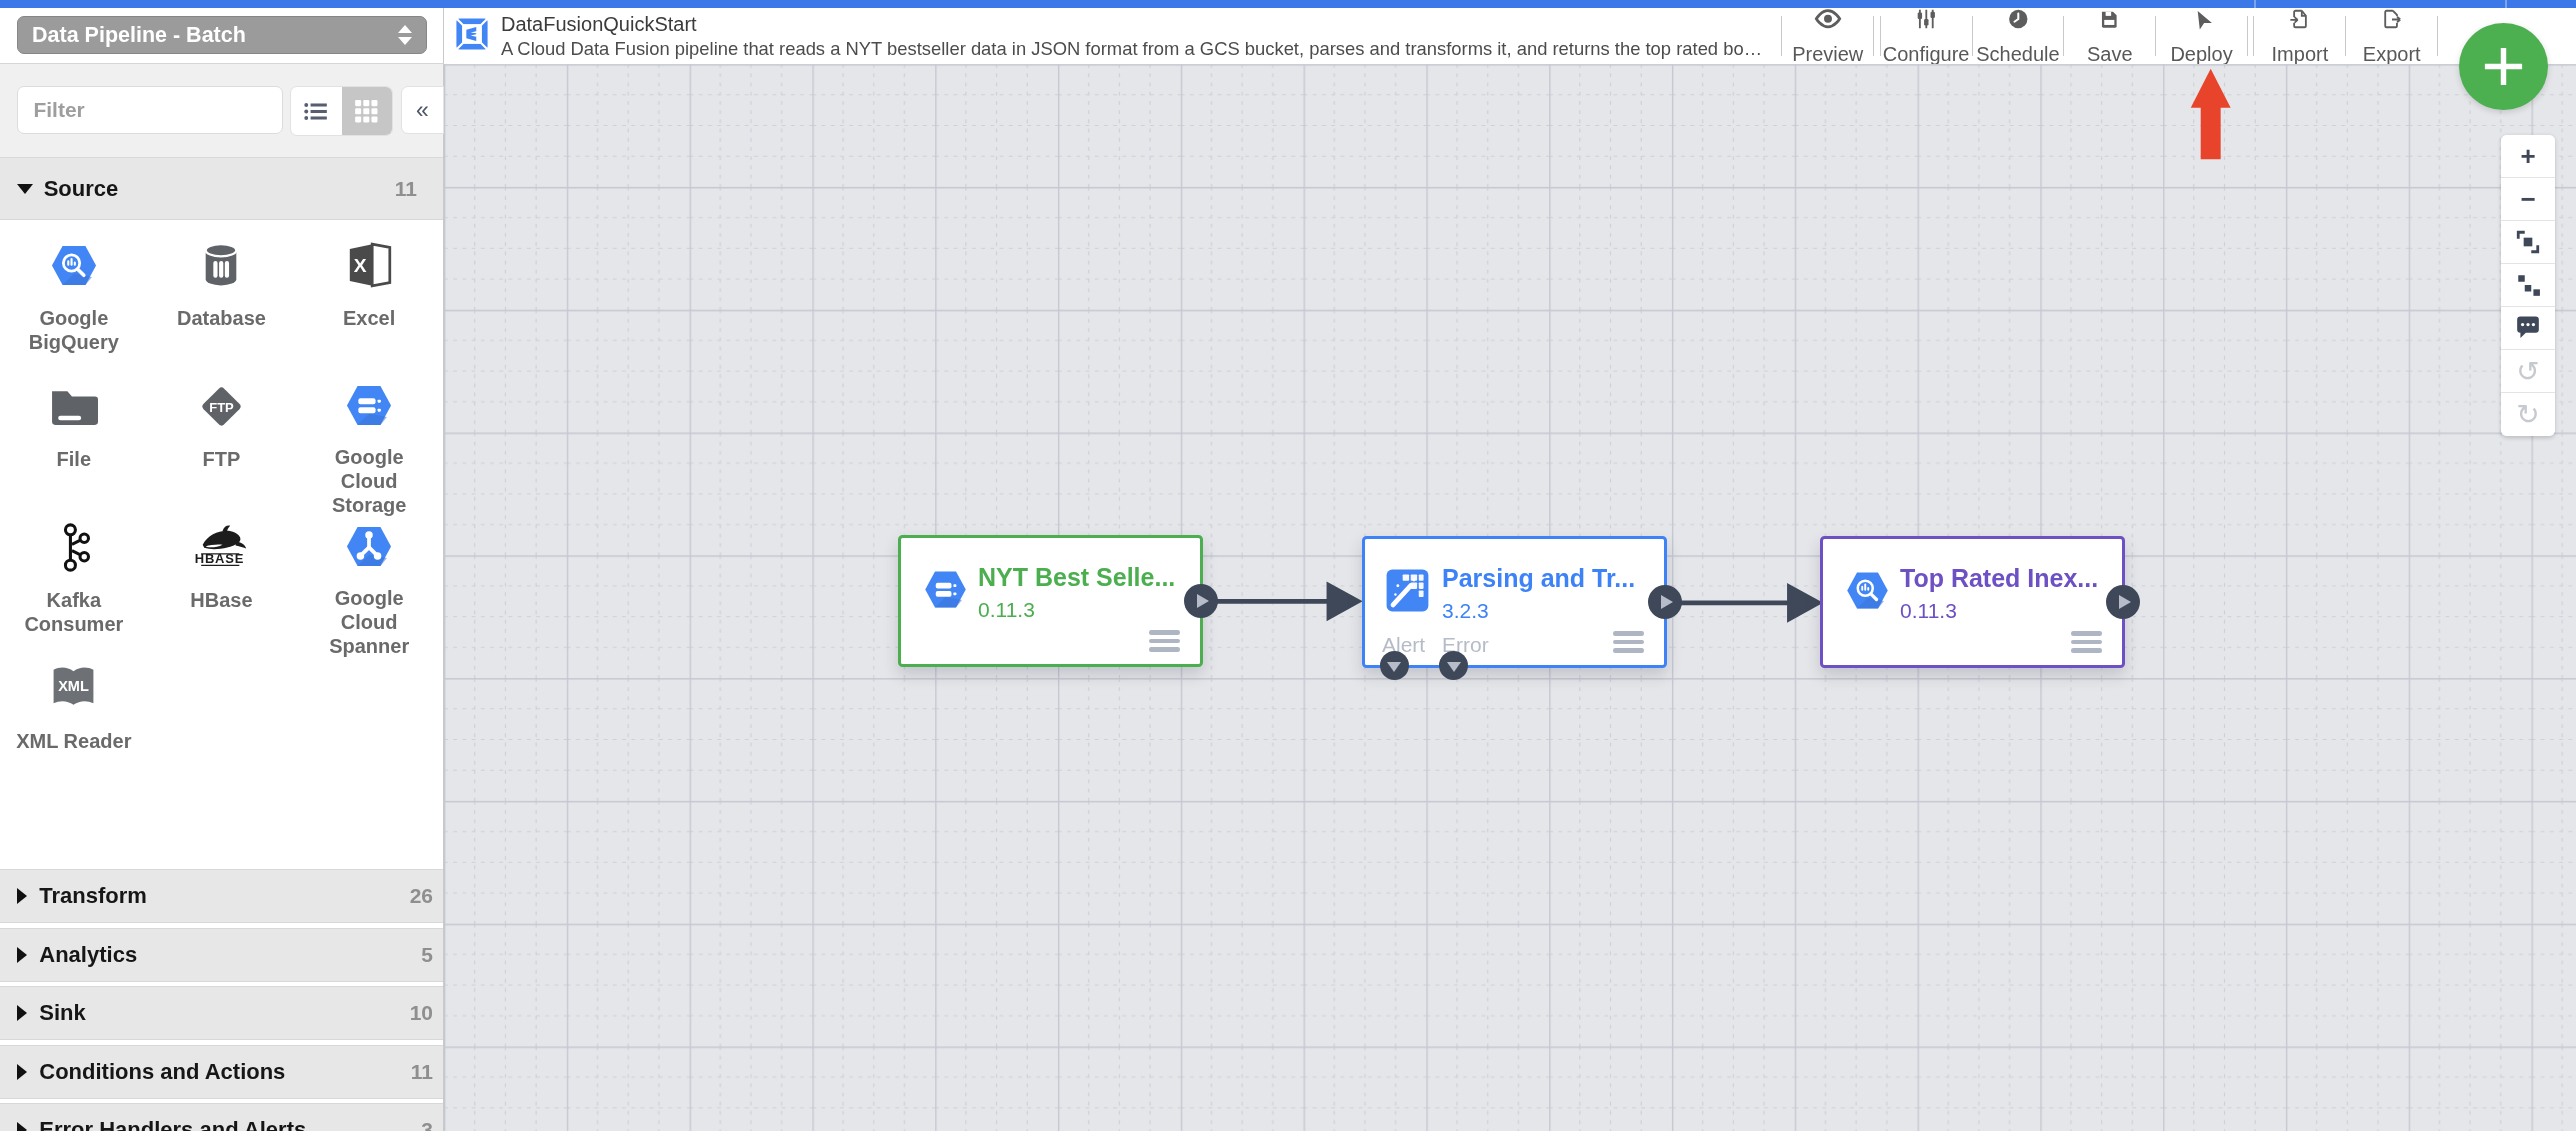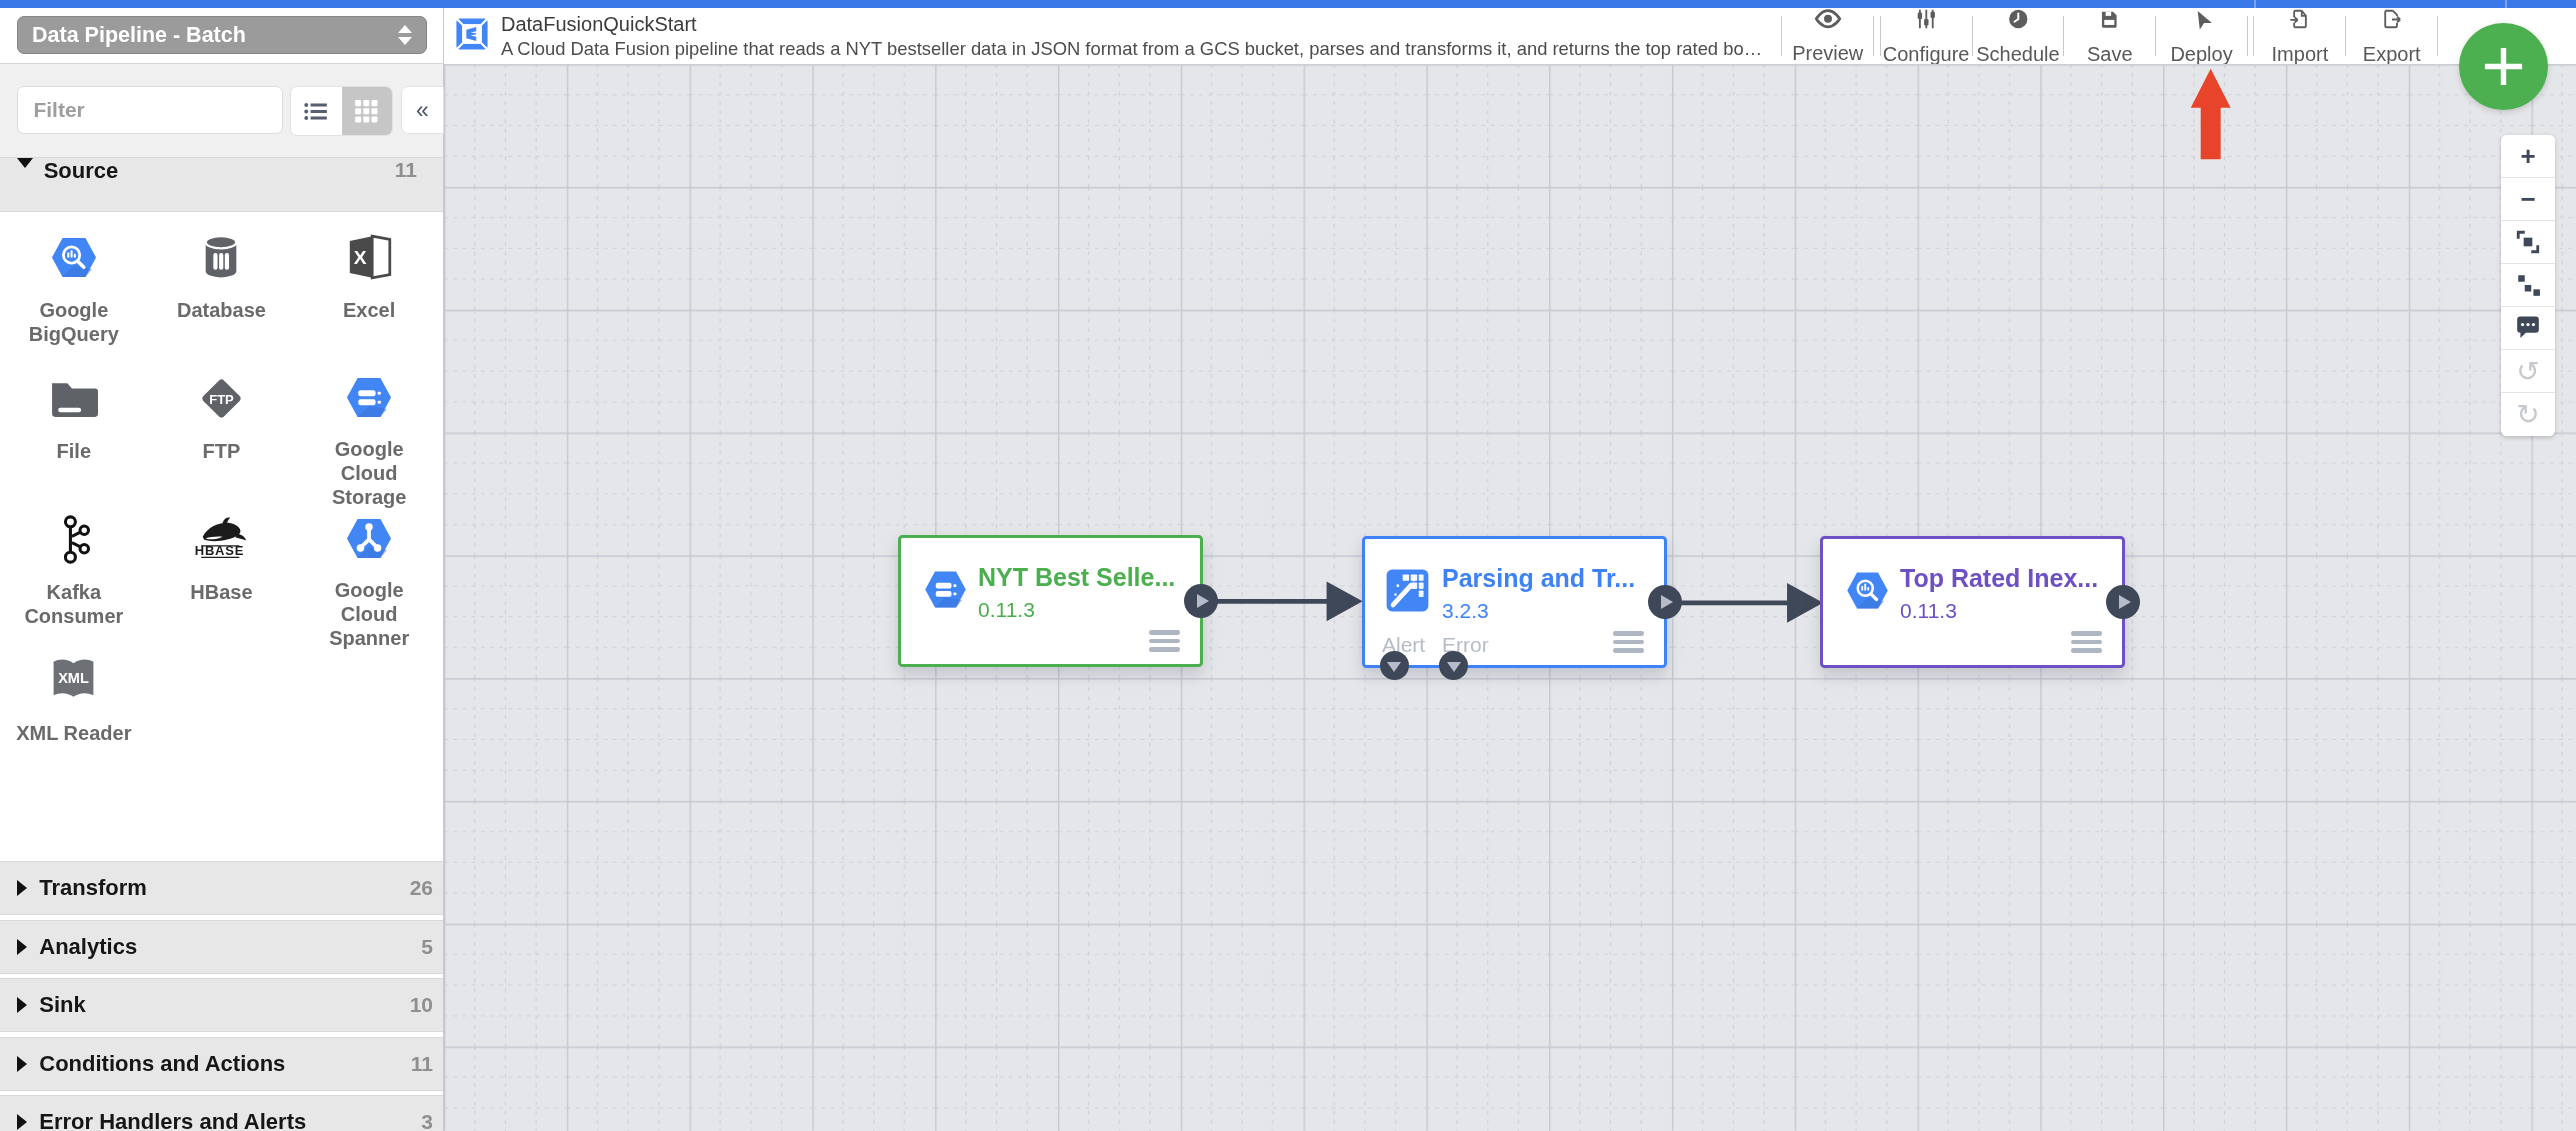--- a/index.html
+++ b/index.html
@@ -14,21 +14,21 @@
   .header{position:absolute;left:444px;top:7.7px;right:0;height:56px;background:#fff;
           border-bottom:0.8px solid #d6d6d6;}
   .title-block{position:absolute;left:10.7px;top:4.6px;display:flex;align-items:flex-start;}
   .logo{width:34px;height:34px;margin-top:4.6px;}
   .title-texts{margin-left:12.3px;}
   .h-title{font-size:20px;color:#3b3b3b;font-weight:500;line-height:25px;}
   .h-desc{font-size:18.4px;color:#4c4c4c;line-height:23px;max-width:1267px;
           white-space:nowrap;overflow:hidden;text-overflow:ellipsis;}
   .actions{position:absolute;right:138px;top:0;height:56px;display:flex;align-items:center;}
   .act-btn{width:91px;height:56px;display:flex;flex-direction:column;align-items:center;
-           justify-content:flex-start;gap:14px;cursor:pointer;background:none;border:none;padding:0;}
+           justify-content:space-between;gap:14px;cursor:pointer;background:none;border:none;padding:0;}
   .act-btn .lbl{font-size:20px;color:#585858;line-height:20px;}
   .sep{width:0.8px;height:40px;background:#c9c9c9;}
   .sep.dbl{width:5.4px;background:none;border-left:1.5px solid #c9c9c9;border-right:1.5px solid #c9c9c9;}
 
   
   .sidebar-top{position:absolute;left:0;top:7.7px;width:444px;height:56px;background:#fff;
                border-right:0.8px solid #c9c9c9;border-bottom:0.8px solid #d6d6d6;box-sizing:border-box;}
   .pipe-select{position:absolute;left:17px;top:8.4px;width:410px;height:38px;background:#9b9b9b;
                border:0.8px solid #868686;border-radius:7px;display:flex;align-items:center;
                padding:0 14px;box-sizing:border-box;cursor:pointer;}
@@ -49,22 +49,22 @@
                 font-family:"Liberation Sans",sans-serif;}
   .filter-input::placeholder{color:#9e9e9e;}
   .view-toggle{position:absolute;left:290px;top:22px;width:101px;height:48px;background:#fff;
                border:0.8px solid #e2e2e2;border-radius:7px;display:flex;overflow:hidden;}
   .vt-btn{flex:1;display:flex;align-items:center;justify-content:center;cursor:pointer;}
   .vt-btn.active{background:#c6c6c6;}
   .collapse-btn{position:absolute;left:401px;top:22px;width:43px;height:48px;background:#fff;
                 border:0.8px solid #e2e2e2;border-radius:7px 0 0 7px;display:flex;align-items:center;
                 justify-content:center;font-size:23px;color:#4d5566;cursor:pointer;box-sizing:border-box;}
 
-  .sec-source{height:55px;background:#e7e7e7;border-top:0.8px solid #d8d8d8;border-bottom:0.8px solid #d8d8d8;
-              display:flex;padding:0 26px 0 17px;box-sizing:border-box;cursor:pointer;}
+  .sec-source{height:63px;background:#e7e7e7;border-top:0.8px solid #d8d8d8;border-bottom:0.8px solid #d8d8d8;
+              display:flex;align-items:center;padding:0 26px 0 17px;box-sizing:border-box;cursor:pointer;}
   .caret-down{width:0;height:0;border-left:8.4px solid transparent;border-right:8.4px solid transparent;
               border-top:10px solid #111;margin-right:10.7px;}
   .caret-right{width:0;height:0;border-top:8.4px solid transparent;border-bottom:8.4px solid transparent;
                border-left:10px solid #111;margin-right:12.3px;}
   .seclabel{font-size:22px;font-weight:700;color:#161616;flex:1;}
   .seccount{font-size:21px;font-weight:700;color:#8f8f8f;}
 
   .plugin-grid{background:#fff;height:649px;display:grid;grid-template-columns:1fr 1fr 1fr;
                grid-auto-rows:141px;padding-top:15.4px;box-sizing:border-box;}
   .plugin{display:flex;flex-direction:column;align-items:center;cursor:grab;}

